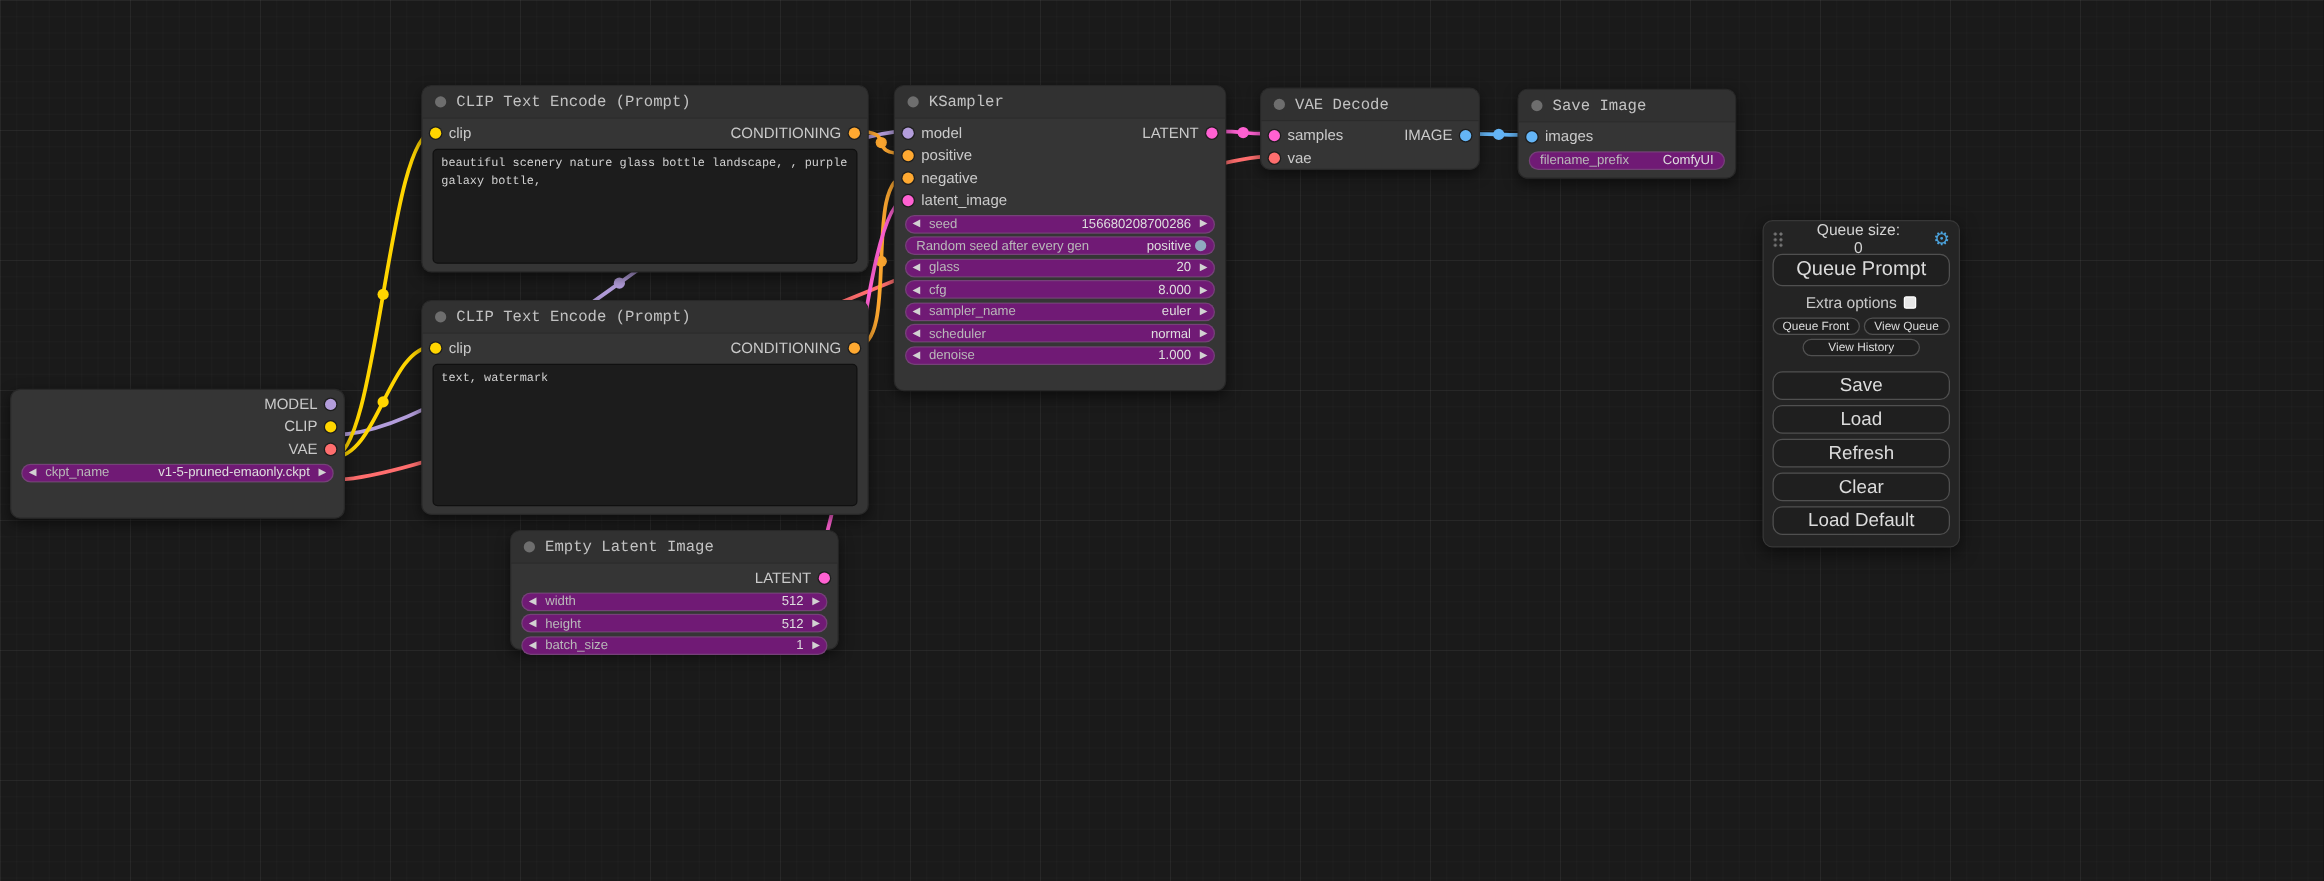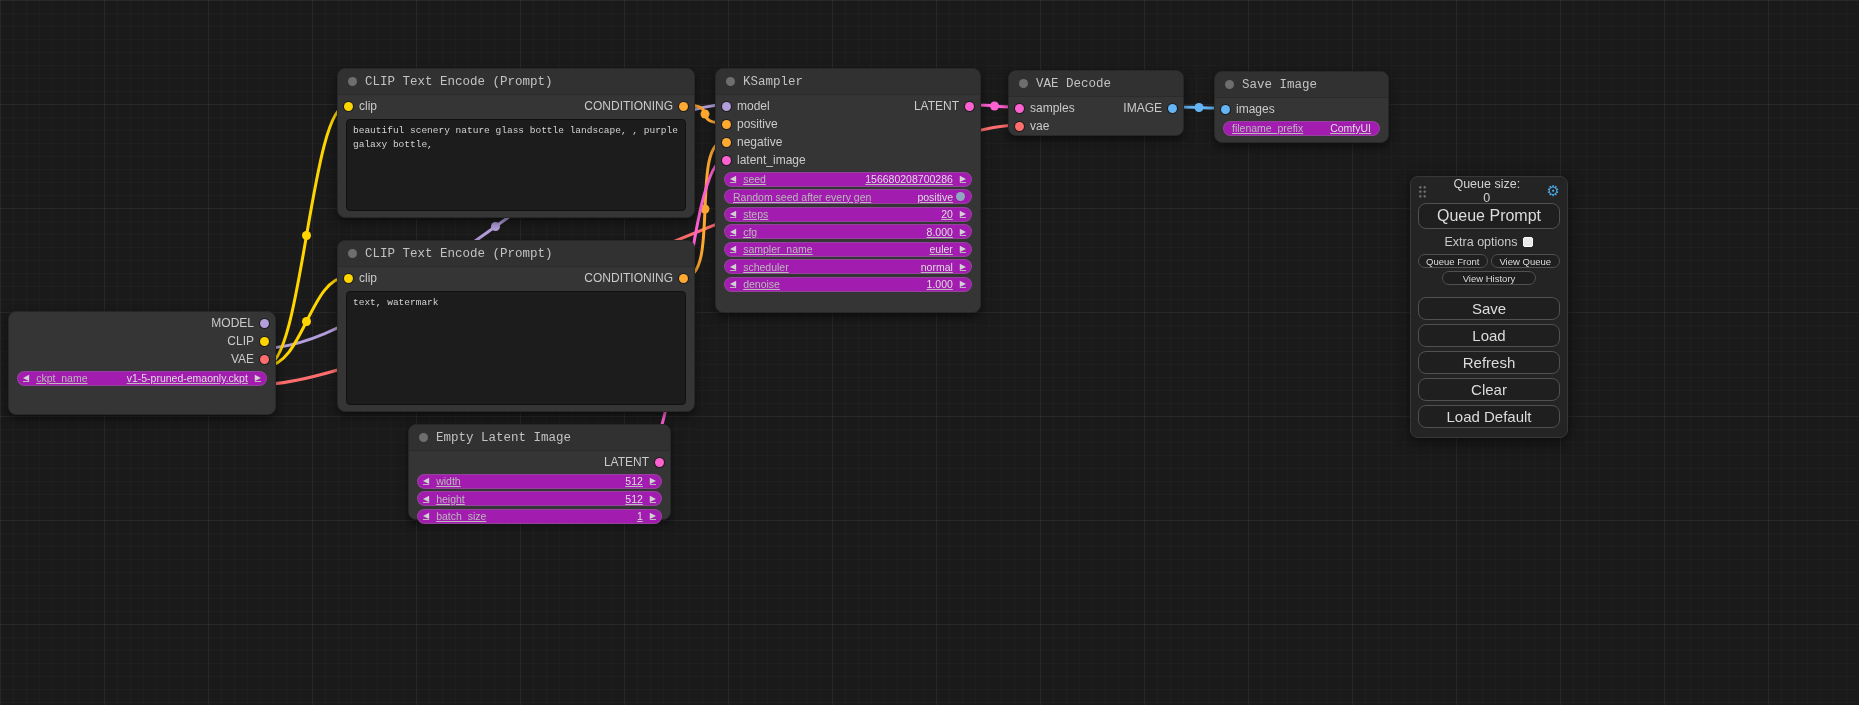--- a/index.html
+++ b/index.html
@@ -28,23 +28,23 @@
 
   .slot-row { display:flex; align-items:center; height:18px; padding:0 6px;
           font-size:12px; color:#cacaca; }
   .slot-row.out { justify-content:flex-end; }
   .slot-row.dual { justify-content:space-between; }
   .slot { display:flex; align-items:center; gap:6px; }
   .slot-dot { width:9px; height:9px; border-radius:50%; flex:none;
           box-shadow:0 0 0 1px rgba(0,0,0,.45); }
   .slot-label { white-space:nowrap; }
 
-  .widget { height:15px; margin:2.5px 8px; background:#a21caf;
+  .widget { height:15px; margin:2.5px 8px; background:#701a75;
           border:1px solid rgba(130,130,130,.38); border-radius:8px;
-          display:flex; align-items:center; padding:0 5px; font-size:10.5px; color:#b9b9b9;text-decoration:underline; }
+          display:flex; align-items:center; padding:0 5px; font-size:10.5px; color:#b9b9b9; }
   .widget .arrow { font-size:8px; color:#d2d2d2; line-height:1; font-family:"DejaVu Sans",sans-serif; }
   .widget .w-name { margin-left:7px; white-space:nowrap; }
   .widget .w-value { margin-left:auto; margin-right:7px; color:#dedede; white-space:nowrap; }
   .widget.no-arrows .w-name { margin-left:3px; }
   .widget.no-arrows .w-value { margin-right:3px; }
   .toggle-dot { width:9px; height:9px; border-radius:50%; flex:none; margin-right:1px; }
 
   .prompt-text { display:block; margin:4px 8px; width:calc(100% - 16px);
           background:#1c1c1c; border:1px solid #101010; border-radius:4px;
           color:#d2d2d2; font-family:"Liberation Mono", monospace; font-size:9.5px;
@@ -243,21 +243,21 @@
         <span class="w-value">156680208700286</span>
         <span class="arrow">▶</span>
       </div>
       <div class="widget no-arrows">
         <span class="w-name">Random seed after every gen</span>
         <span class="w-value">positive</span>
         <span class="toggle-dot" style="background: rgb(143, 168, 191);"></span>
       </div>
       <div class="widget">
         <span class="arrow">◀</span>
-        <span class="w-name">steps</span>
+        <span class="w-name">glass</span>
         <span class="w-value">20</span>
         <span class="arrow">▶</span>
       </div>
       <div class="widget">
         <span class="arrow">◀</span>
         <span class="w-name">cfg</span>
         <span class="w-value">8.000</span>
         <span class="arrow">▶</span>
       </div>
       <div class="widget">

